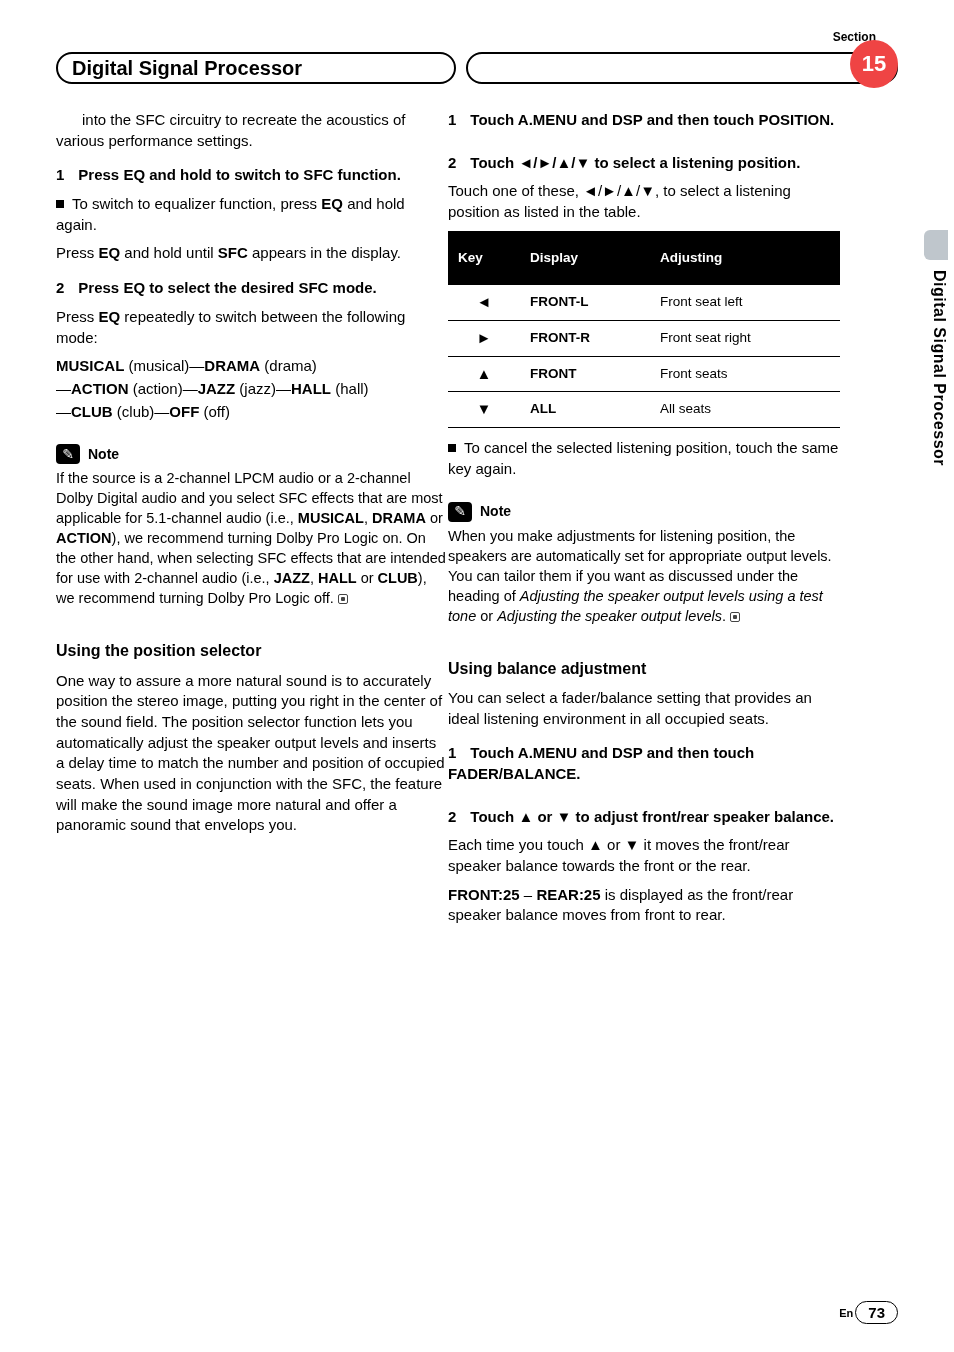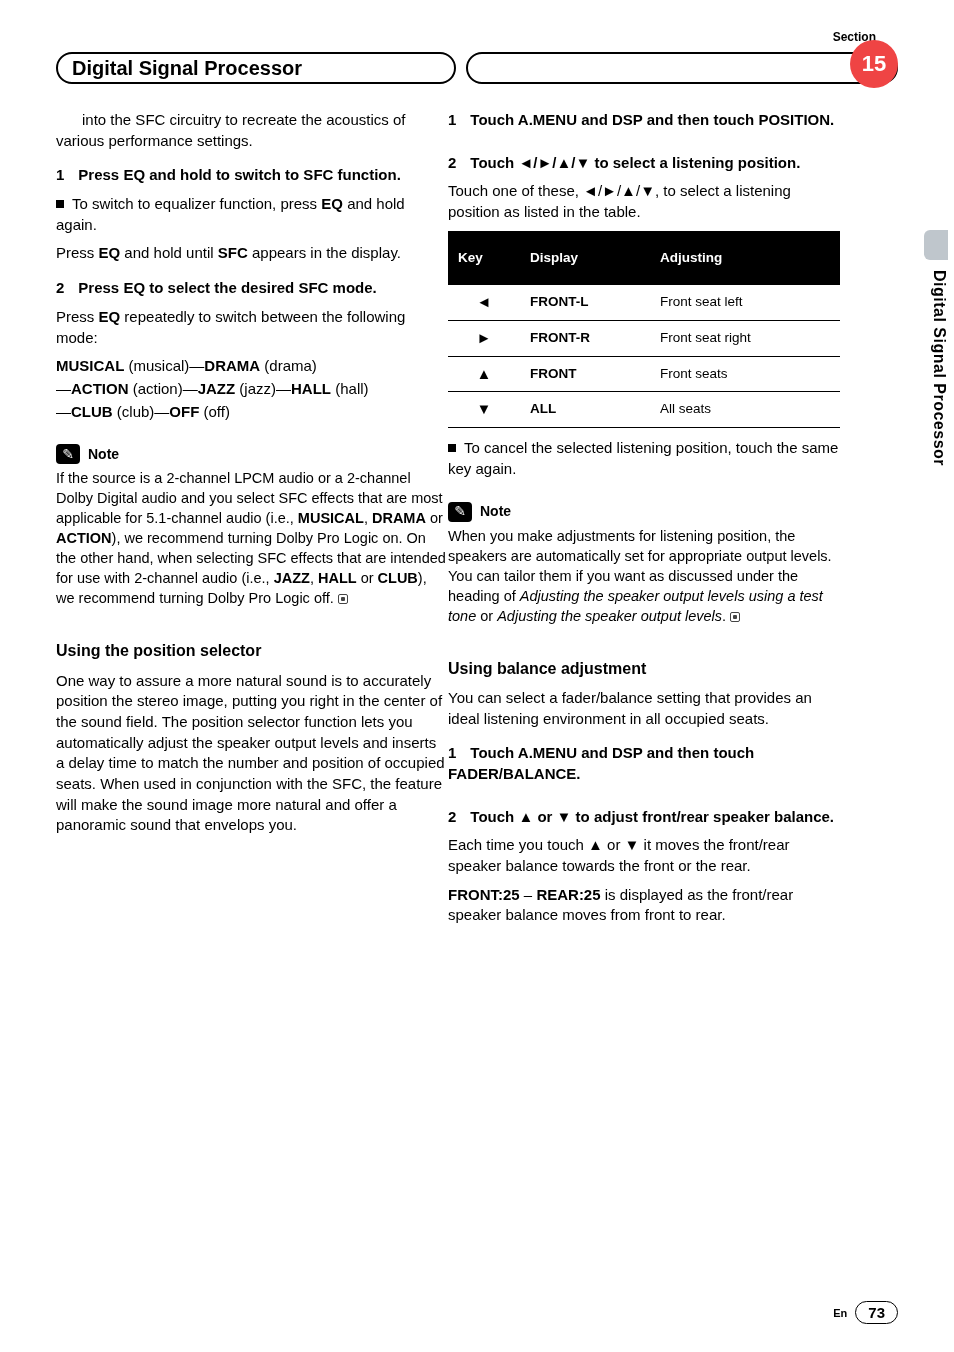--- a/index.html
+++ b/index.html
@@ -24,21 +24,21 @@
   .note-row { display: flex; align-items: center; gap: 8px; margin-top: 22px; margin-bottom: 4px; }
   .note-icon { width: 24px; height: 20px; background: #000; border-radius: 4px; display: flex; align-items: center; justify-content: center; color: #fff; font-size: 14px; }
   .note-label { font-size: 14px; font-weight: 800; }
   .endbox { display: inline-block; width: 10px; height: 10px; border: 1.5px solid #444; border-radius: 2px; position: relative; vertical-align: -1px; }
   .endbox::after { content: ""; position: absolute; left: 2px; top: 2px; width: 4px; height: 4px; background: #444; border-radius: 1px; }
   table.pos { width: 100%; border-collapse: collapse; margin-top: 6px; margin-bottom: 10px; font-size: 13.5px; }
   table.pos th { background: #000; color: #fff; text-align: left; font-weight: 800; padding: 18px 10px; }
   table.pos td { border-bottom: 1px solid #000; padding: 7px 10px; }
   table.pos td.k { text-align: center; width: 72px; font-size: 15px; }
   table.pos td.d { font-weight: 800; width: 130px; }
-  .footer { position: absolute; right: 56px; bottom: 28px; display: flex; align-items: center; gap: 8px; text-align: right; }
+  .footer { position: absolute; right: 56px; bottom: 28px; display: flex; align-items: center; gap: 2px; text-align: right; }
   .en { font-size: 11px; font-weight: 700; }
   .page-oval { border: 1.5px solid #000; border-radius: 14px; padding: 2px 12px; font-size: 15px; font-weight: 800; }
   .lead-indent { text-indent: 26px; }
 </style>
 </head>
 <body>
 
 <div class="topbar">
   <div class="section-label">Section</div>
   <div class="title-pill">

